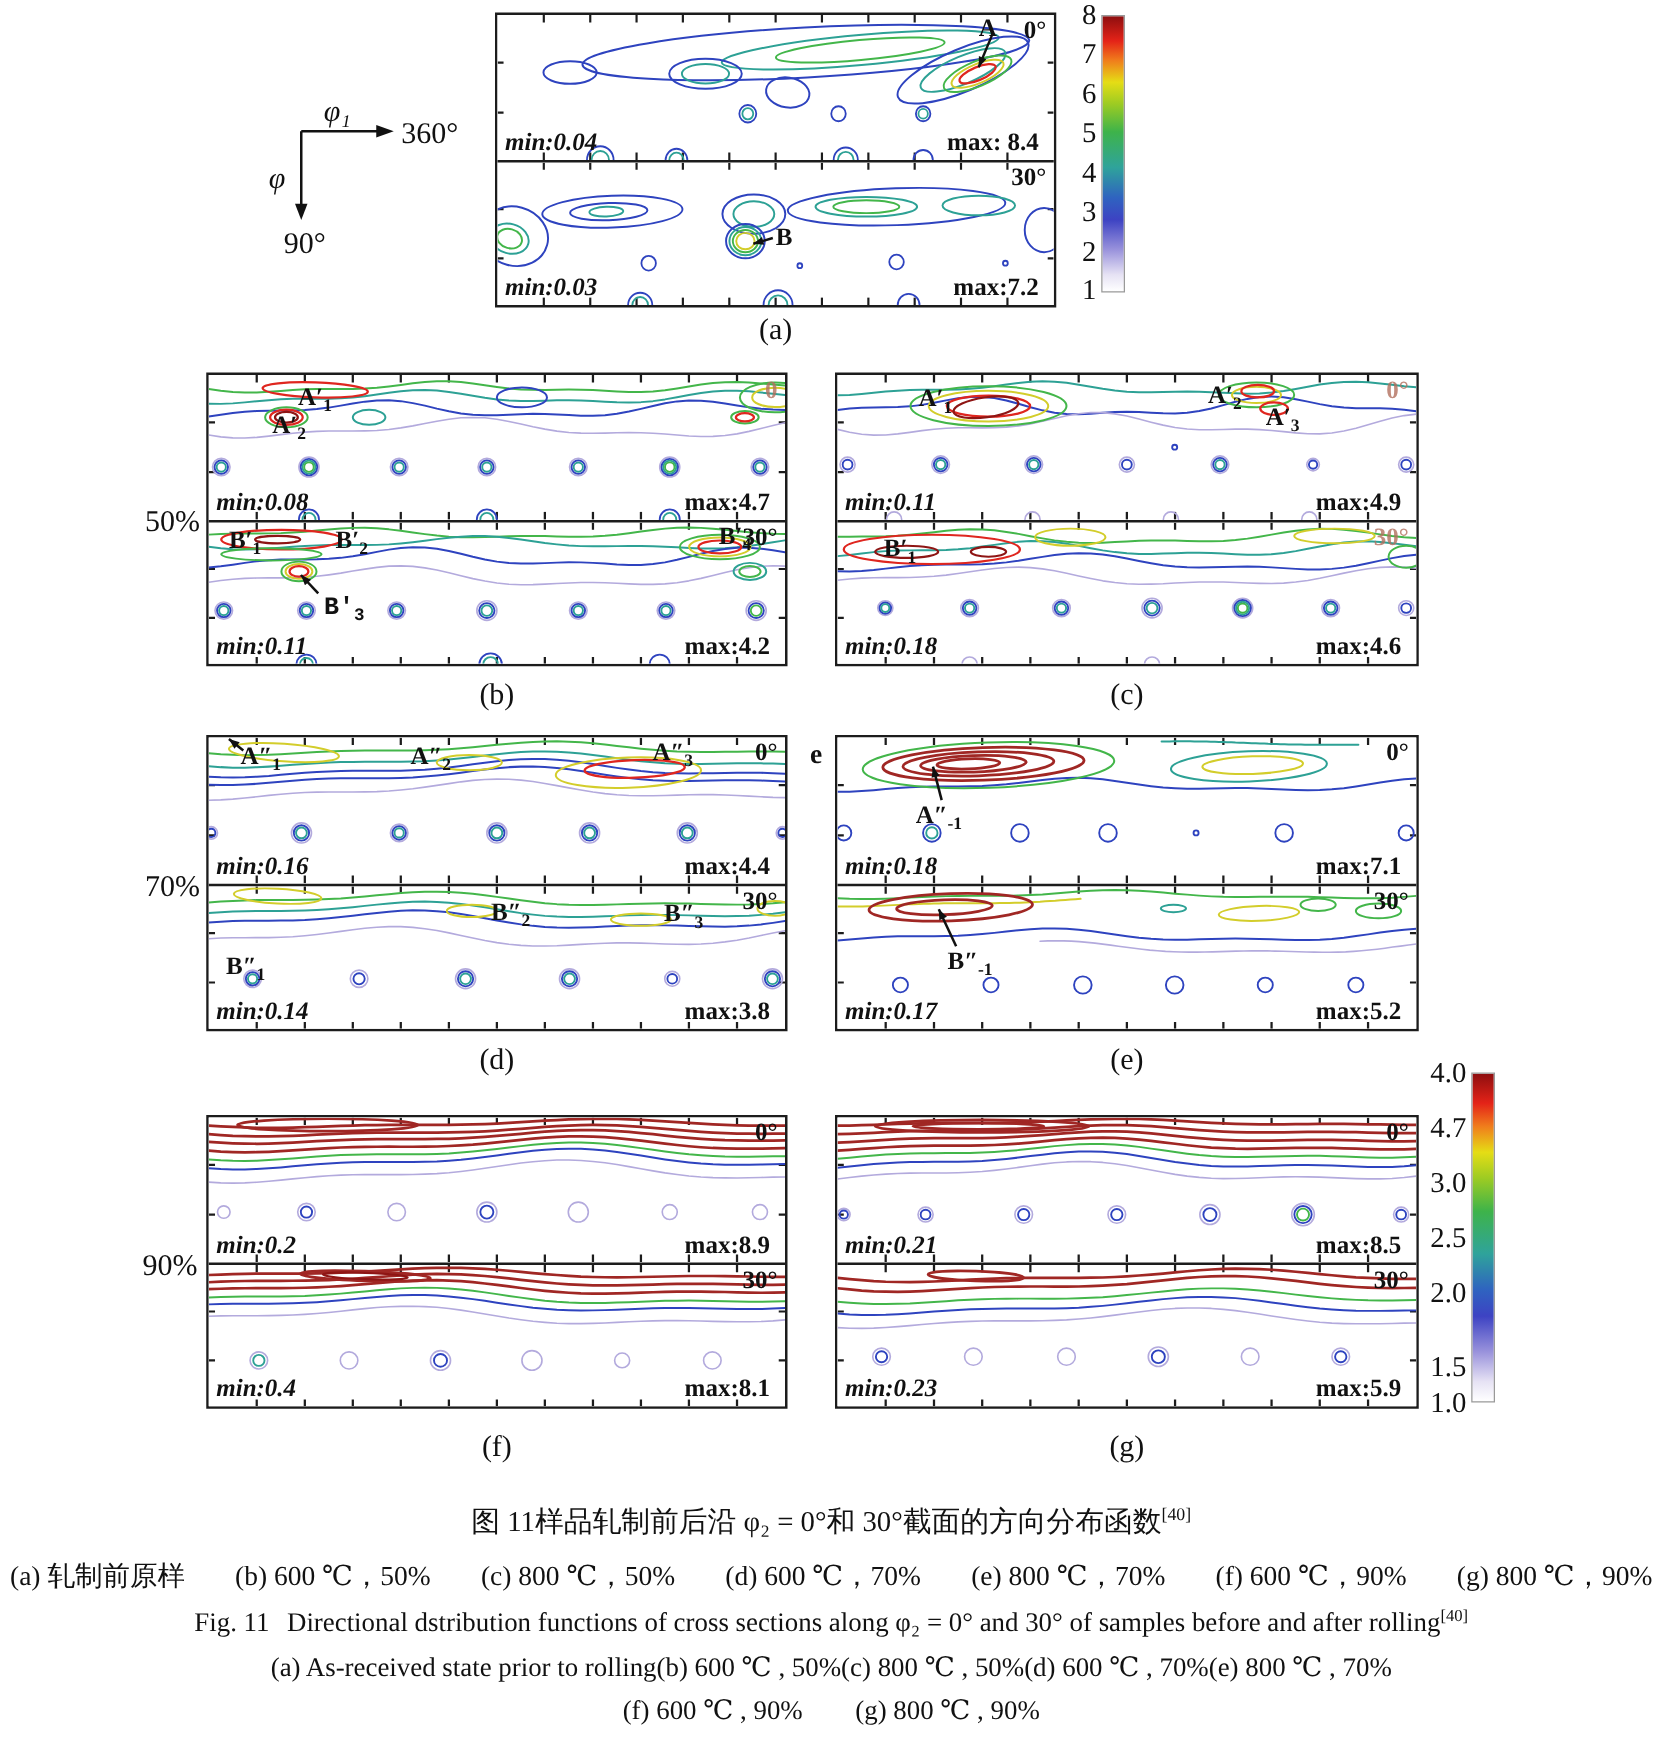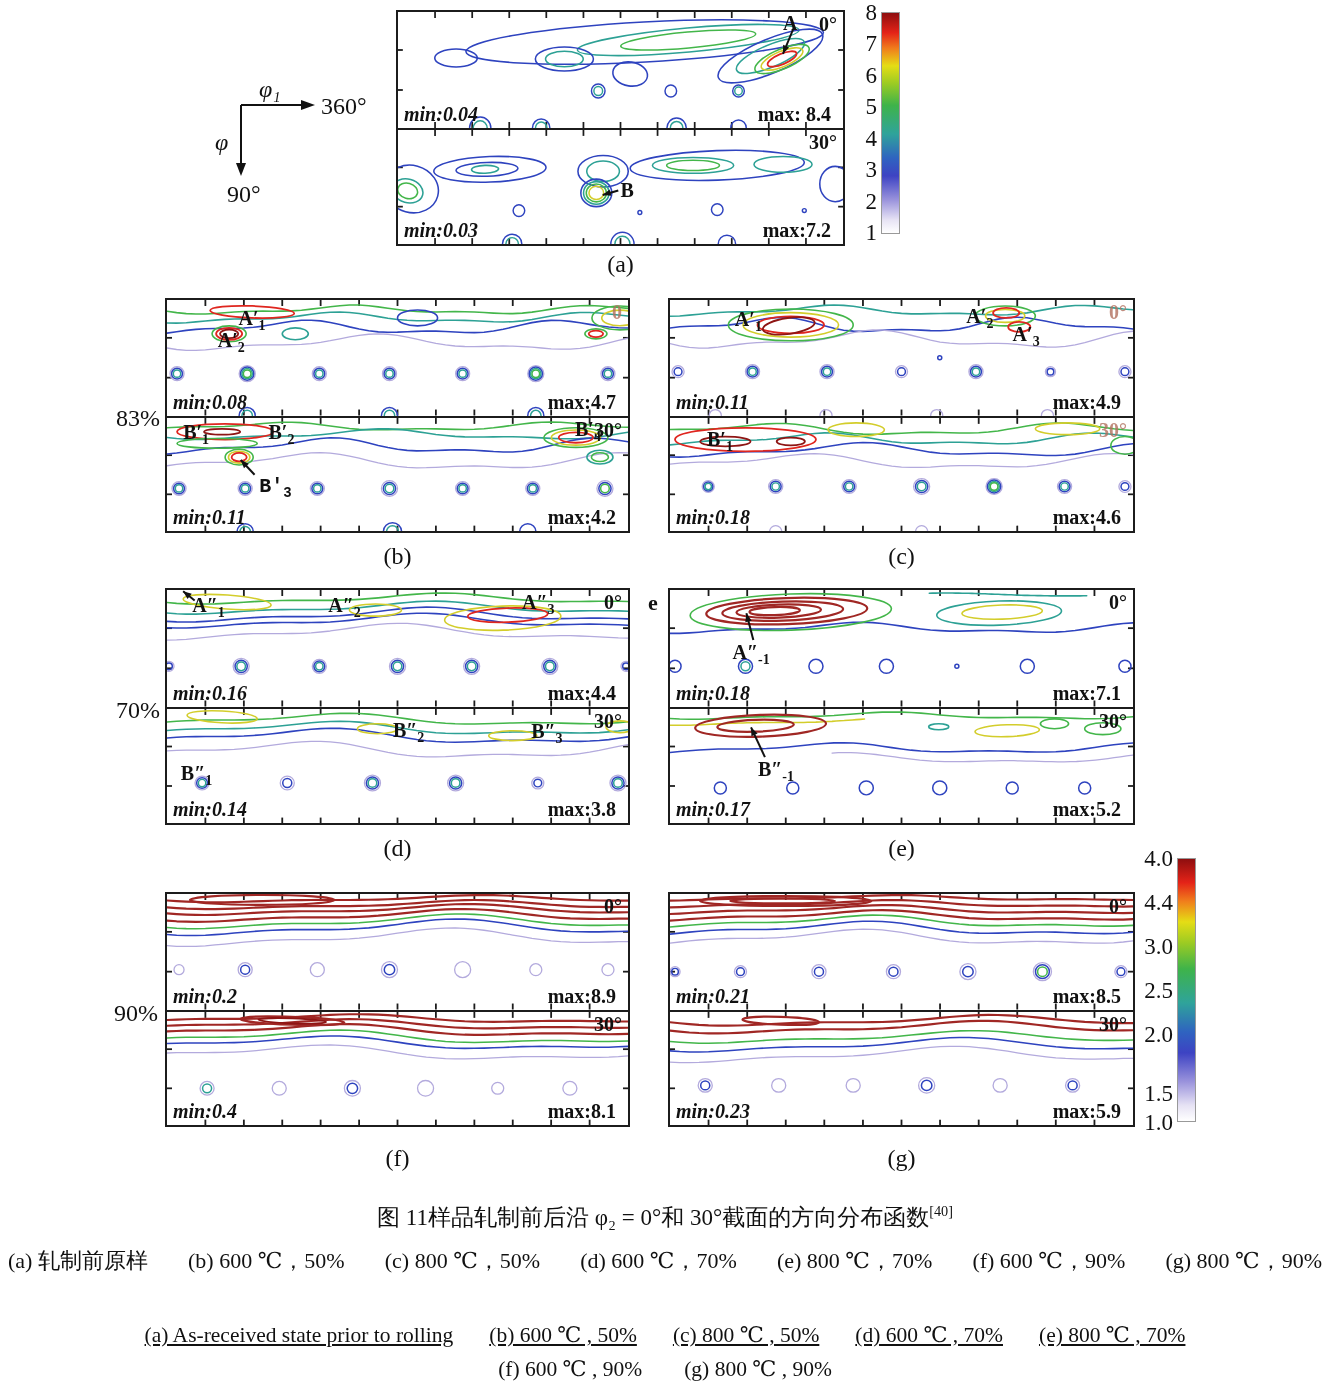--- a/index.html
+++ b/index.html
@@ -45,21 +45,21 @@
   .axhd{fill:#111;}
   .axt{font-family:"Liberation Serif","DejaVu Serif",serif;font-size:24px;fill:#111;}
   .axt.it{font-style:italic;}
 
   
   sup{font-size:.62em;}
   .zh-title{position:absolute;top:1202px;left:0;width:100%;display:flex;justify-content:center;align-items:baseline;gap:0;font-size:23px;}
   .zh-items{position:absolute;top:1246px;left:8px;right:8px;display:flex;justify-content:space-between;align-items:baseline;font-size:22px;}
   .en-title{position:absolute;top:1285px;left:0;width:100%;display:flex;justify-content:center;align-items:baseline;gap:14px;font-size:21.5px;}
   .en-items{position:absolute;left:0;width:100%;display:flex;justify-content:center;align-items:baseline;font-size:21.5px;}
-  .en1{top:1322px;gap:36px;text-decoration:underline;}
+  .en1{top:1322px;}
   .en2{top:1356px;gap:42px;}
 </style>
 </head>
 <body>
 
 <div class="fig">
 
   <svg class="axisleg" viewBox="0 0 175 140">
     <line class="axln" x1="36" y1="35" x2="100" y2="35"></line>
     <polygon class="axhd" points="110,35 96,30 96,40"></polygon>
@@ -201,21 +201,21 @@
       <span class="cb-tick" style="top: 39.4286px;">7</span>
       <span class="cb-tick" style="top: 70.8571px;">6</span>
       <span class="cb-tick" style="top: 102.286px;">5</span>
       <span class="cb-tick" style="top: 133.714px;">4</span>
       <span class="cb-tick" style="top: 165.143px;">3</span>
       <span class="cb-tick" style="top: 196.571px;">2</span>
       <span class="cb-tick" style="top: 228px;">1</span>
     </div>
   <div class="cap" style="left:396px;top:252px;width:449px">(a)</div>
 
-  <div class="rowlab" style="left:108px;top:406px">83%</div>
+  <div class="rowlab" style="left:108px;top:406px">50%</div>
   <div class="panel" style="left:165px;top:298px;width:465px;height:235px">
     <div class="sub">
         <svg viewBox="0 0 460 116" preserveAspectRatio="none">
           <line class="tk" x1="38.3" y1="0" x2="38.3" y2="6"></line>
           <line class="tk" x1="38.3" y1="116" x2="38.3" y2="110"></line>
           <line class="tk" x1="76.7" y1="0" x2="76.7" y2="6"></line>
           <line class="tk" x1="76.7" y1="116" x2="76.7" y2="110"></line>
           <line class="tk" x1="115.0" y1="0" x2="115.0" y2="6"></line>
           <line class="tk" x1="115.0" y1="116" x2="115.0" y2="110"></line>
           <line class="tk" x1="153.3" y1="0" x2="153.3" y2="6"></line>
@@ -955,21 +955,21 @@
           <circle cx="400" cy="75" r="4.5" stroke="#2e43bf" stroke-width="1.5"></circle>
         </svg>
         <span class="min">min:0.23</span>
         <span class="max">max:5.9</span>
         <span class="angle">30°</span>
       </div>
   </div>
   <div class="colorbar cb2" style="left:1142px;top:850px;width:76px;height:280px">
     <div class="cbar"></div>
   <span class="cb-tick" style="top: 8px;">4.0</span>
-      <span class="cb-tick" style="top: 52px;">4.4</span>
+      <span class="cb-tick" style="top: 52px;">4.7</span>
       <span class="cb-tick" style="top: 96px;">3.0</span>
       <span class="cb-tick" style="top: 140px;">2.5</span>
       <span class="cb-tick" style="top: 184px;">2.0</span>
       <span class="cb-tick" style="top: 243px;">1.5</span>
       <span class="cb-tick" style="top: 272px;">1.0</span>
     </div>
   <div class="cap" style="left:165px;top:1146px;width:465px">(f)</div>
   <div class="cap" style="left:668px;top:1146px;width:467px">(g)</div>
 
   <div class="zh-title">
@@ -978,20 +978,24 @@
   </div>
   <div class="zh-items">
     <span>(a) 轧制前原样</span>
     <span>(b) 600 ℃，50%</span>
     <span>(c) 800 ℃，50%</span>
     <span>(d) 600 ℃，70%</span>
     <span>(e) 800 ℃，70%</span>
     <span>(f) 600 ℃，90%</span>
     <span>(g) 800 ℃，90%</span>
   </div>
+  <div class="en-title">
+    <span>Fig. 11</span>
+    <span><span>Directional dstribution functions of cross sections along φ₂ = 0° and 30° of samples before and after rolling</span><sup>[40]</sup></span>
+  </div>
   <div class="en-items en1">
     <span>(a) As-received state prior to rolling</span>
     <span>(b) 600 ℃ , 50%</span>
     <span>(c) 800 ℃ , 50%</span>
     <span>(d) 600 ℃ , 70%</span>
     <span>(e) 800 ℃ , 70%</span>
   </div>
   <div class="en-items en2">
     <span>(f) 600 ℃ , 90%</span>
     <span>(g) 800 ℃ , 90%</span>

